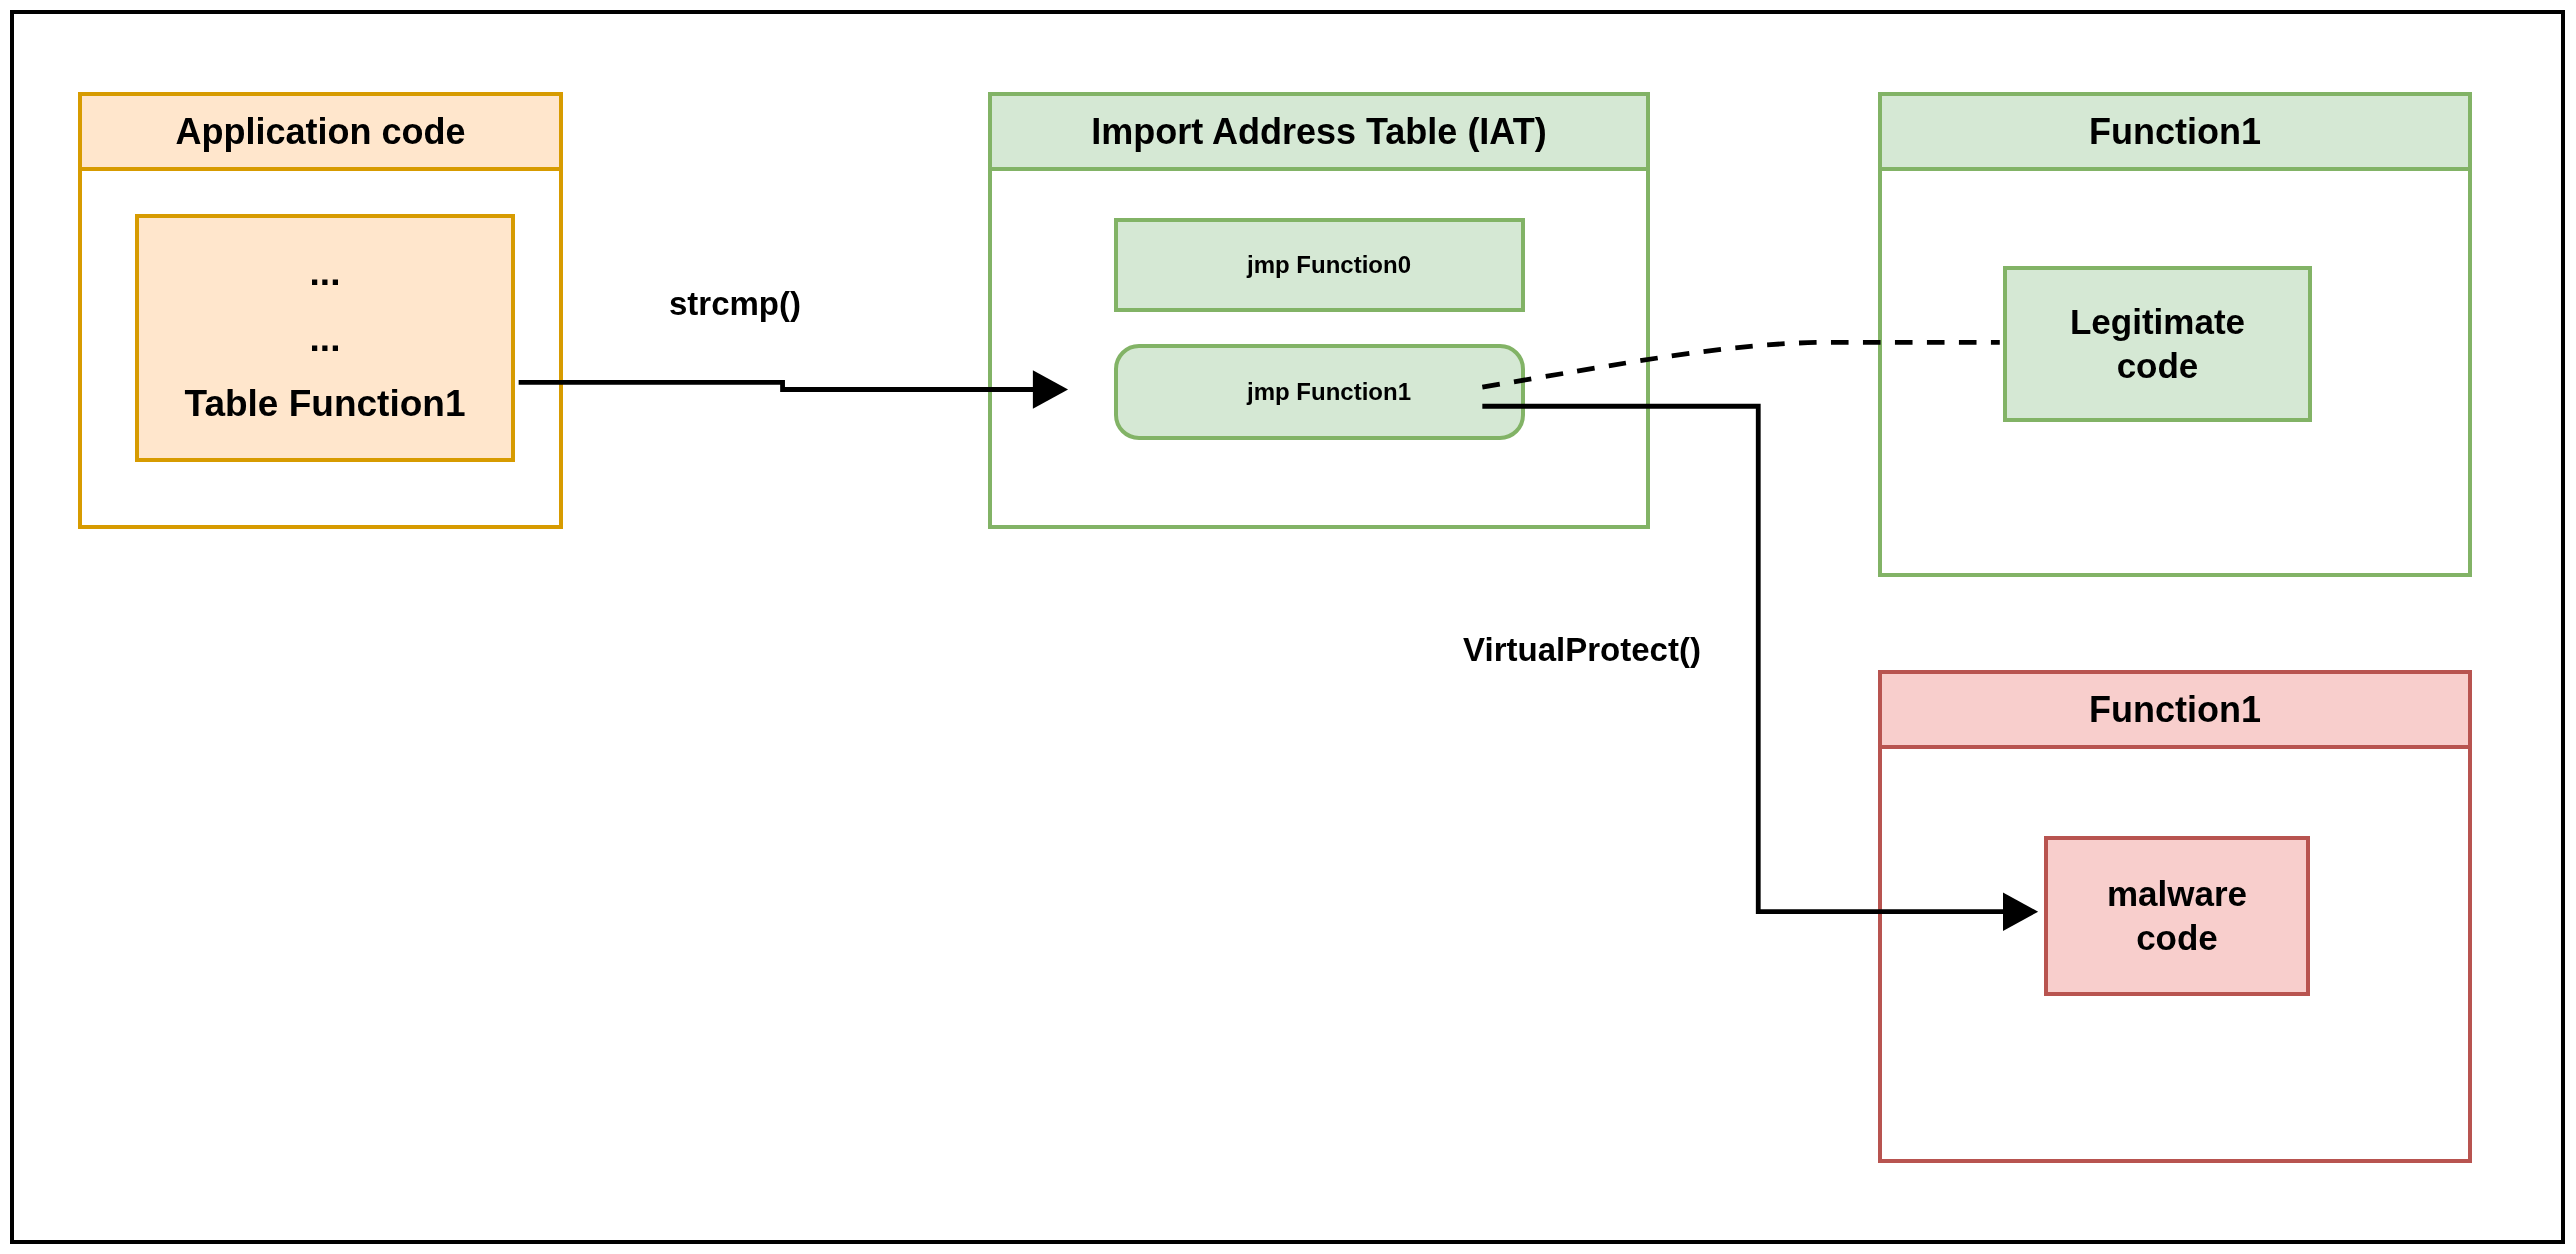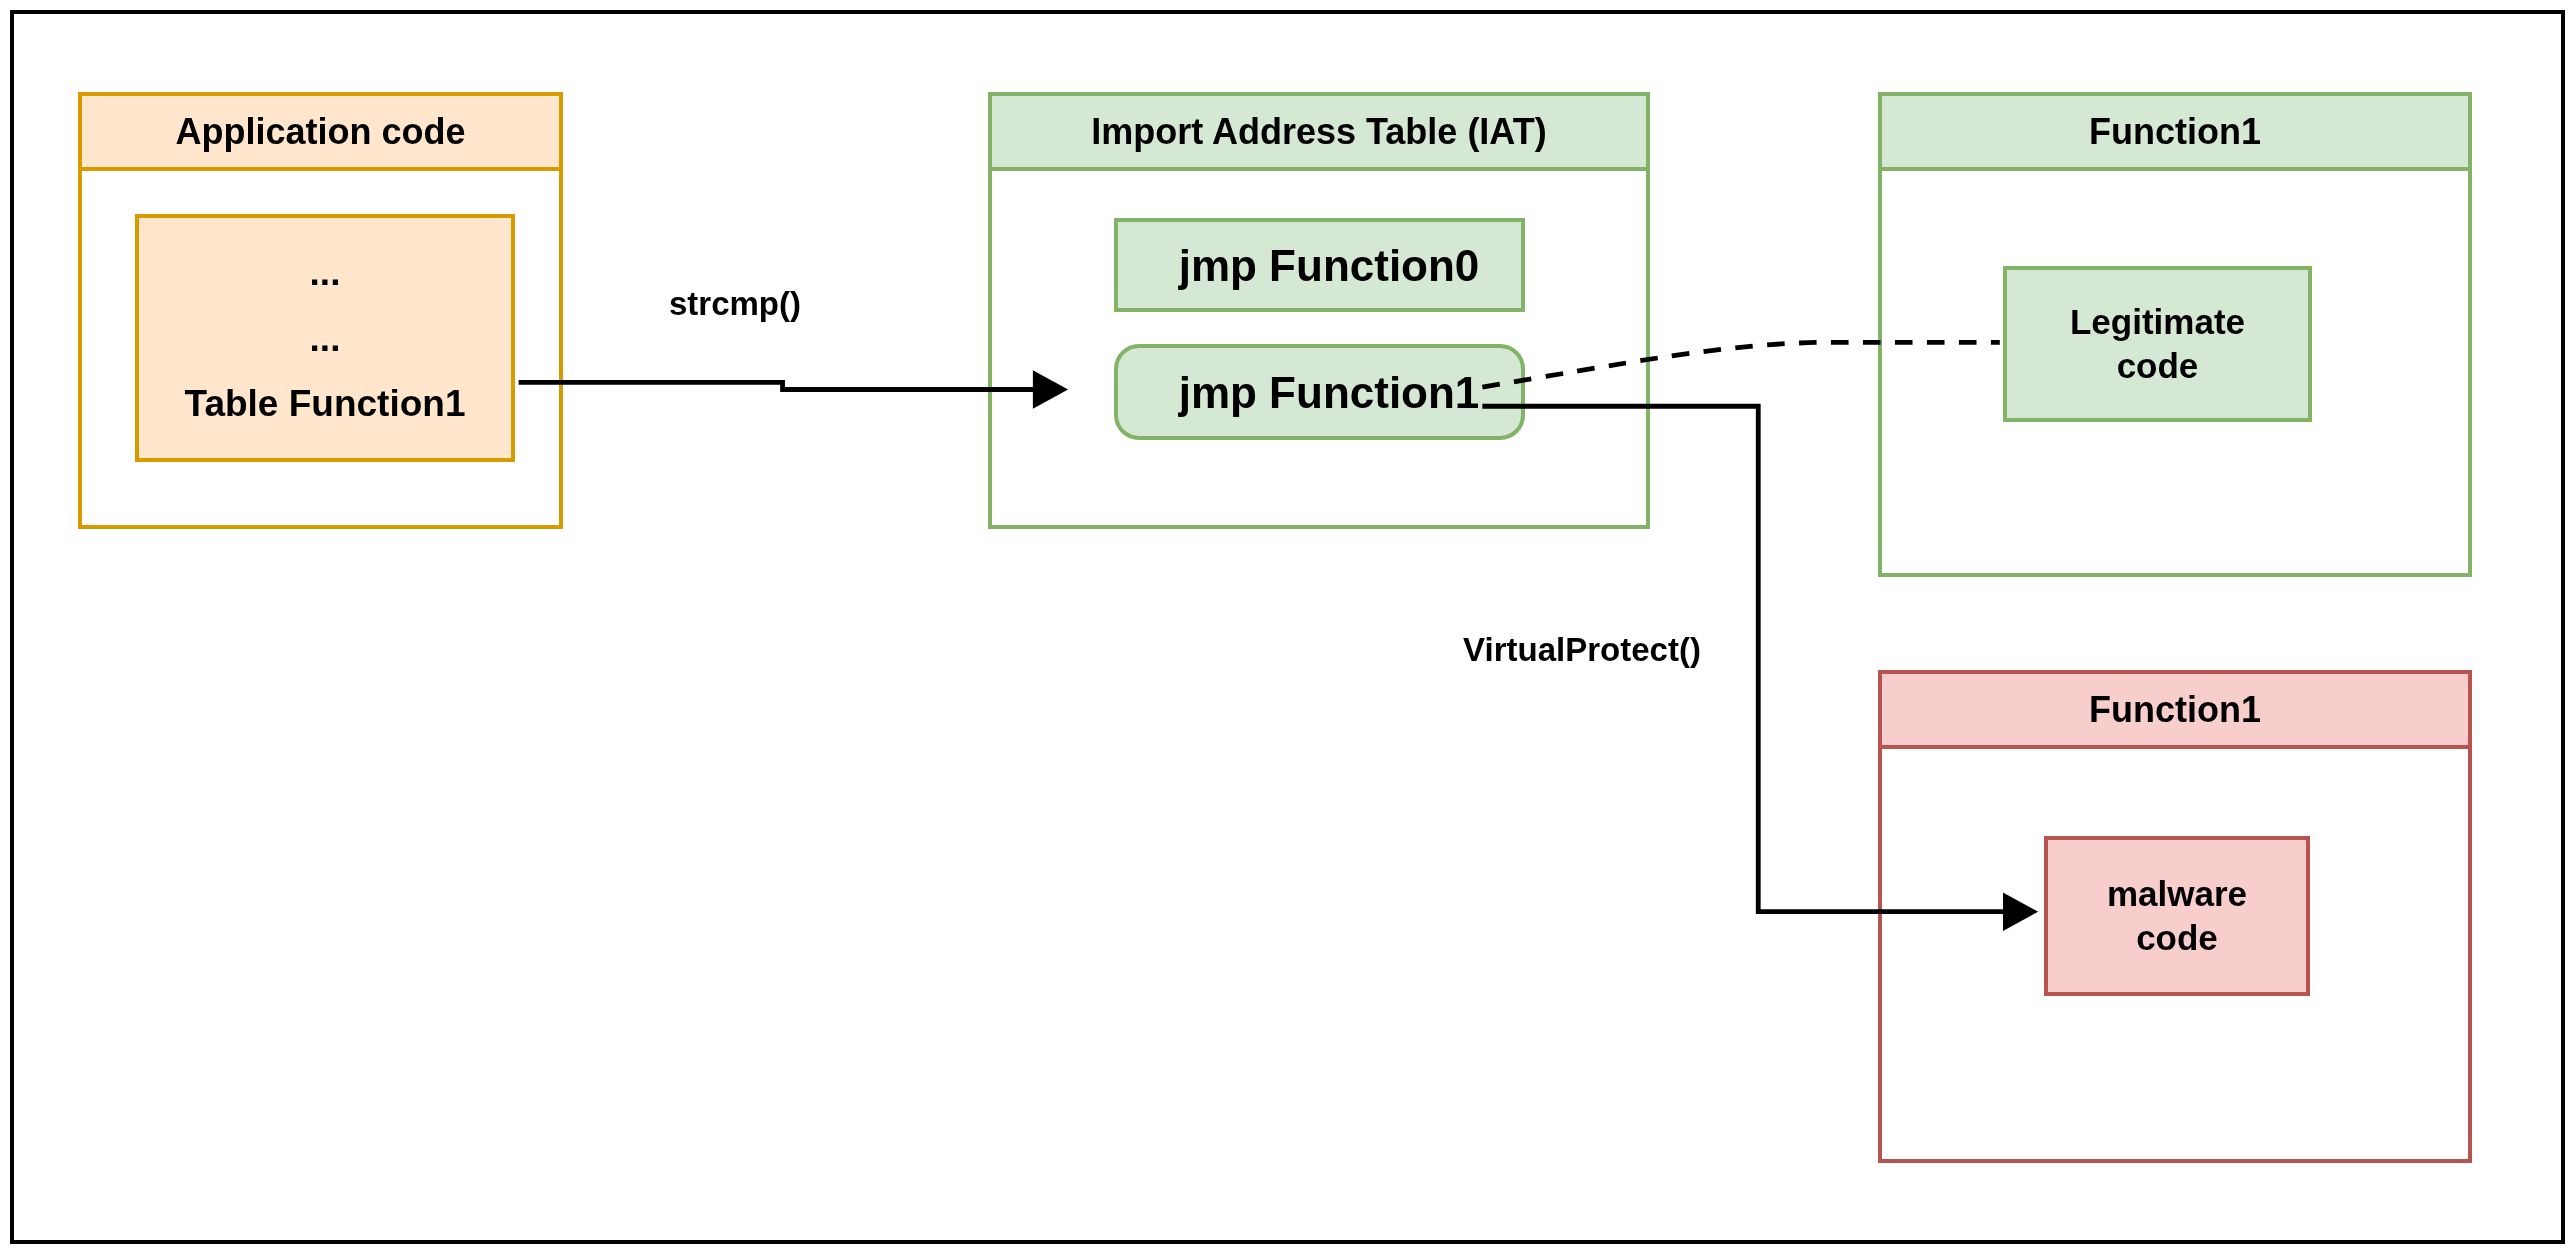--- a/index.html
+++ b/index.html
@@ -40,21 +40,21 @@
     text-align:center; font-size:36px; line-height:1.25;
   }
   .inner-box.orange-box{background:var(--orange-fill); border:4.8px solid var(--orange-border);}
   .inner-box.green-box {background:var(--green-fill);  border:4.8px solid var(--green-border);}
   .inner-box.red-box   {background:var(--red-fill);    border:4.8px solid var(--red-border);}
   .code-block{
     flex-direction:column; justify-content:space-evenly;
     font-size:37px; padding:8px 0;
   }
   .code-block span{display:block; line-height:1;}
-  .jmp-entry{font-size:44px;padding-left:19px;}
+  .jmp-entry{font-size:24px;padding-left:19px;}
   .wrap-box{padding:0 36px; font-size:35px;}
   .edge-label{
     position:absolute; text-align:center; font-size:33px; line-height:1.1;
   }
   svg.edges{
     position:absolute; left:0; top:0; width:2576px; height:1254px;
     pointer-events:none;
   }
   .edge{stroke:var(--line); stroke-width:6; fill:none;}
   .edge.dashed{stroke-dasharray:22 18;}

